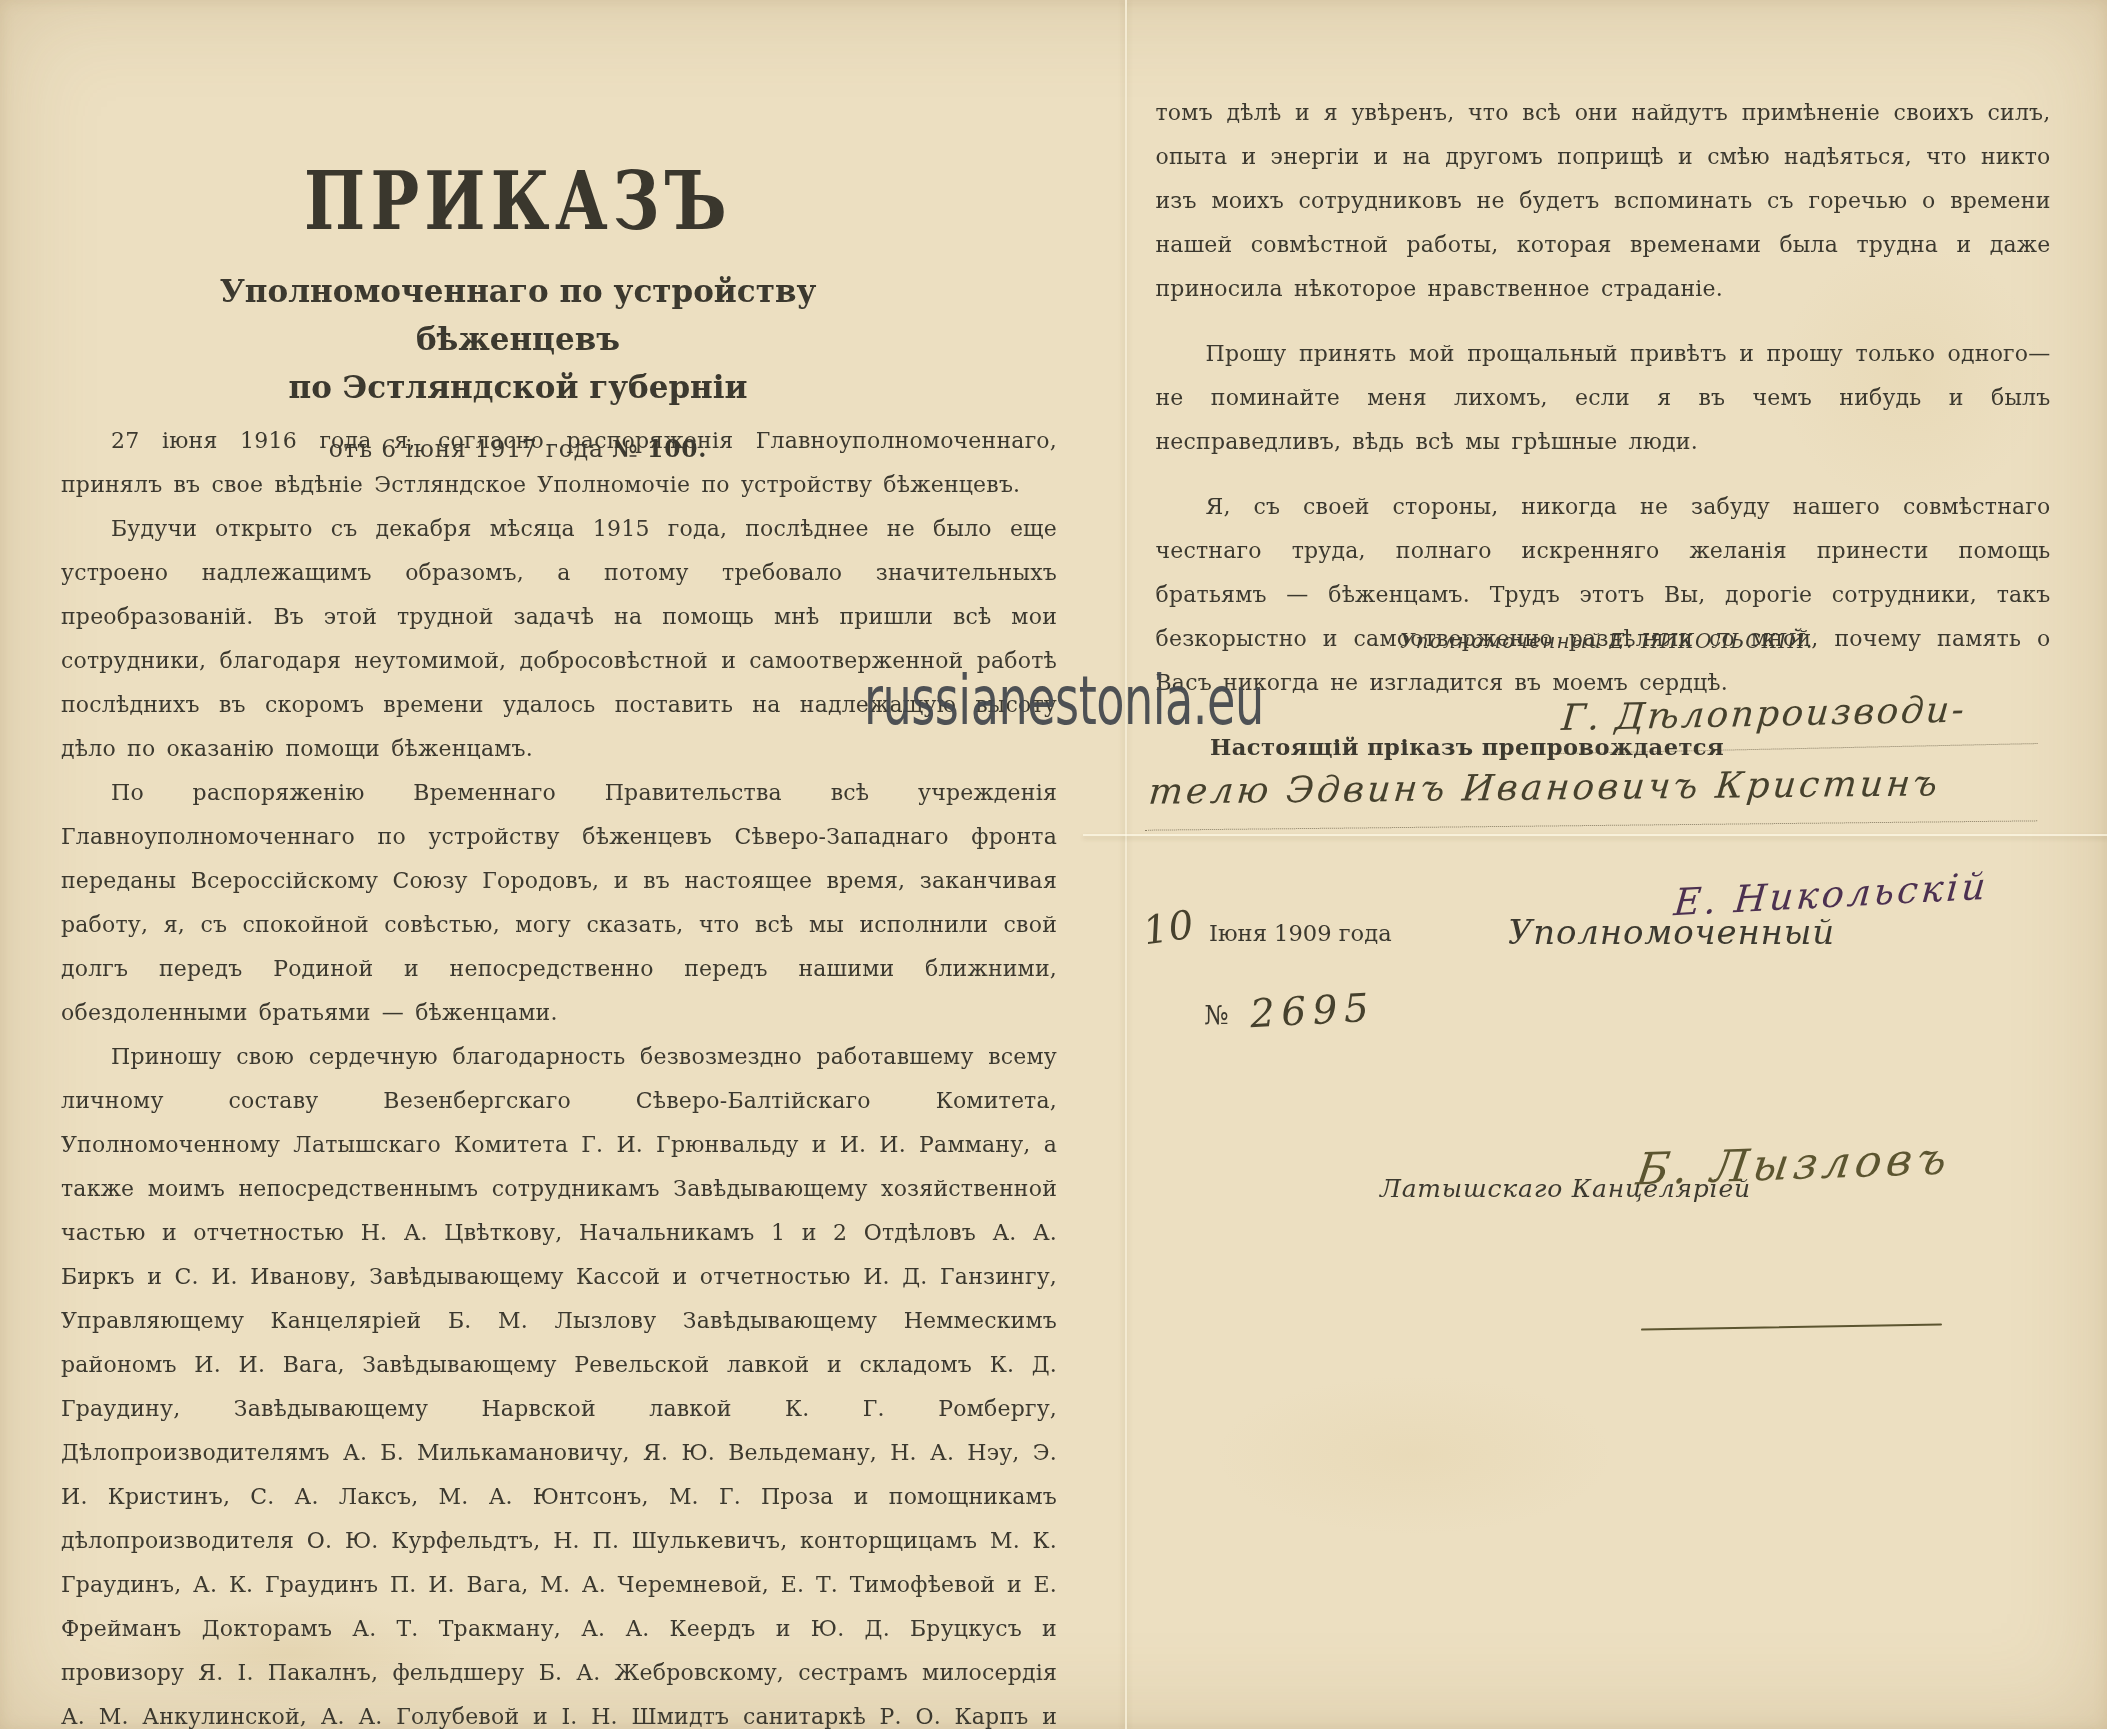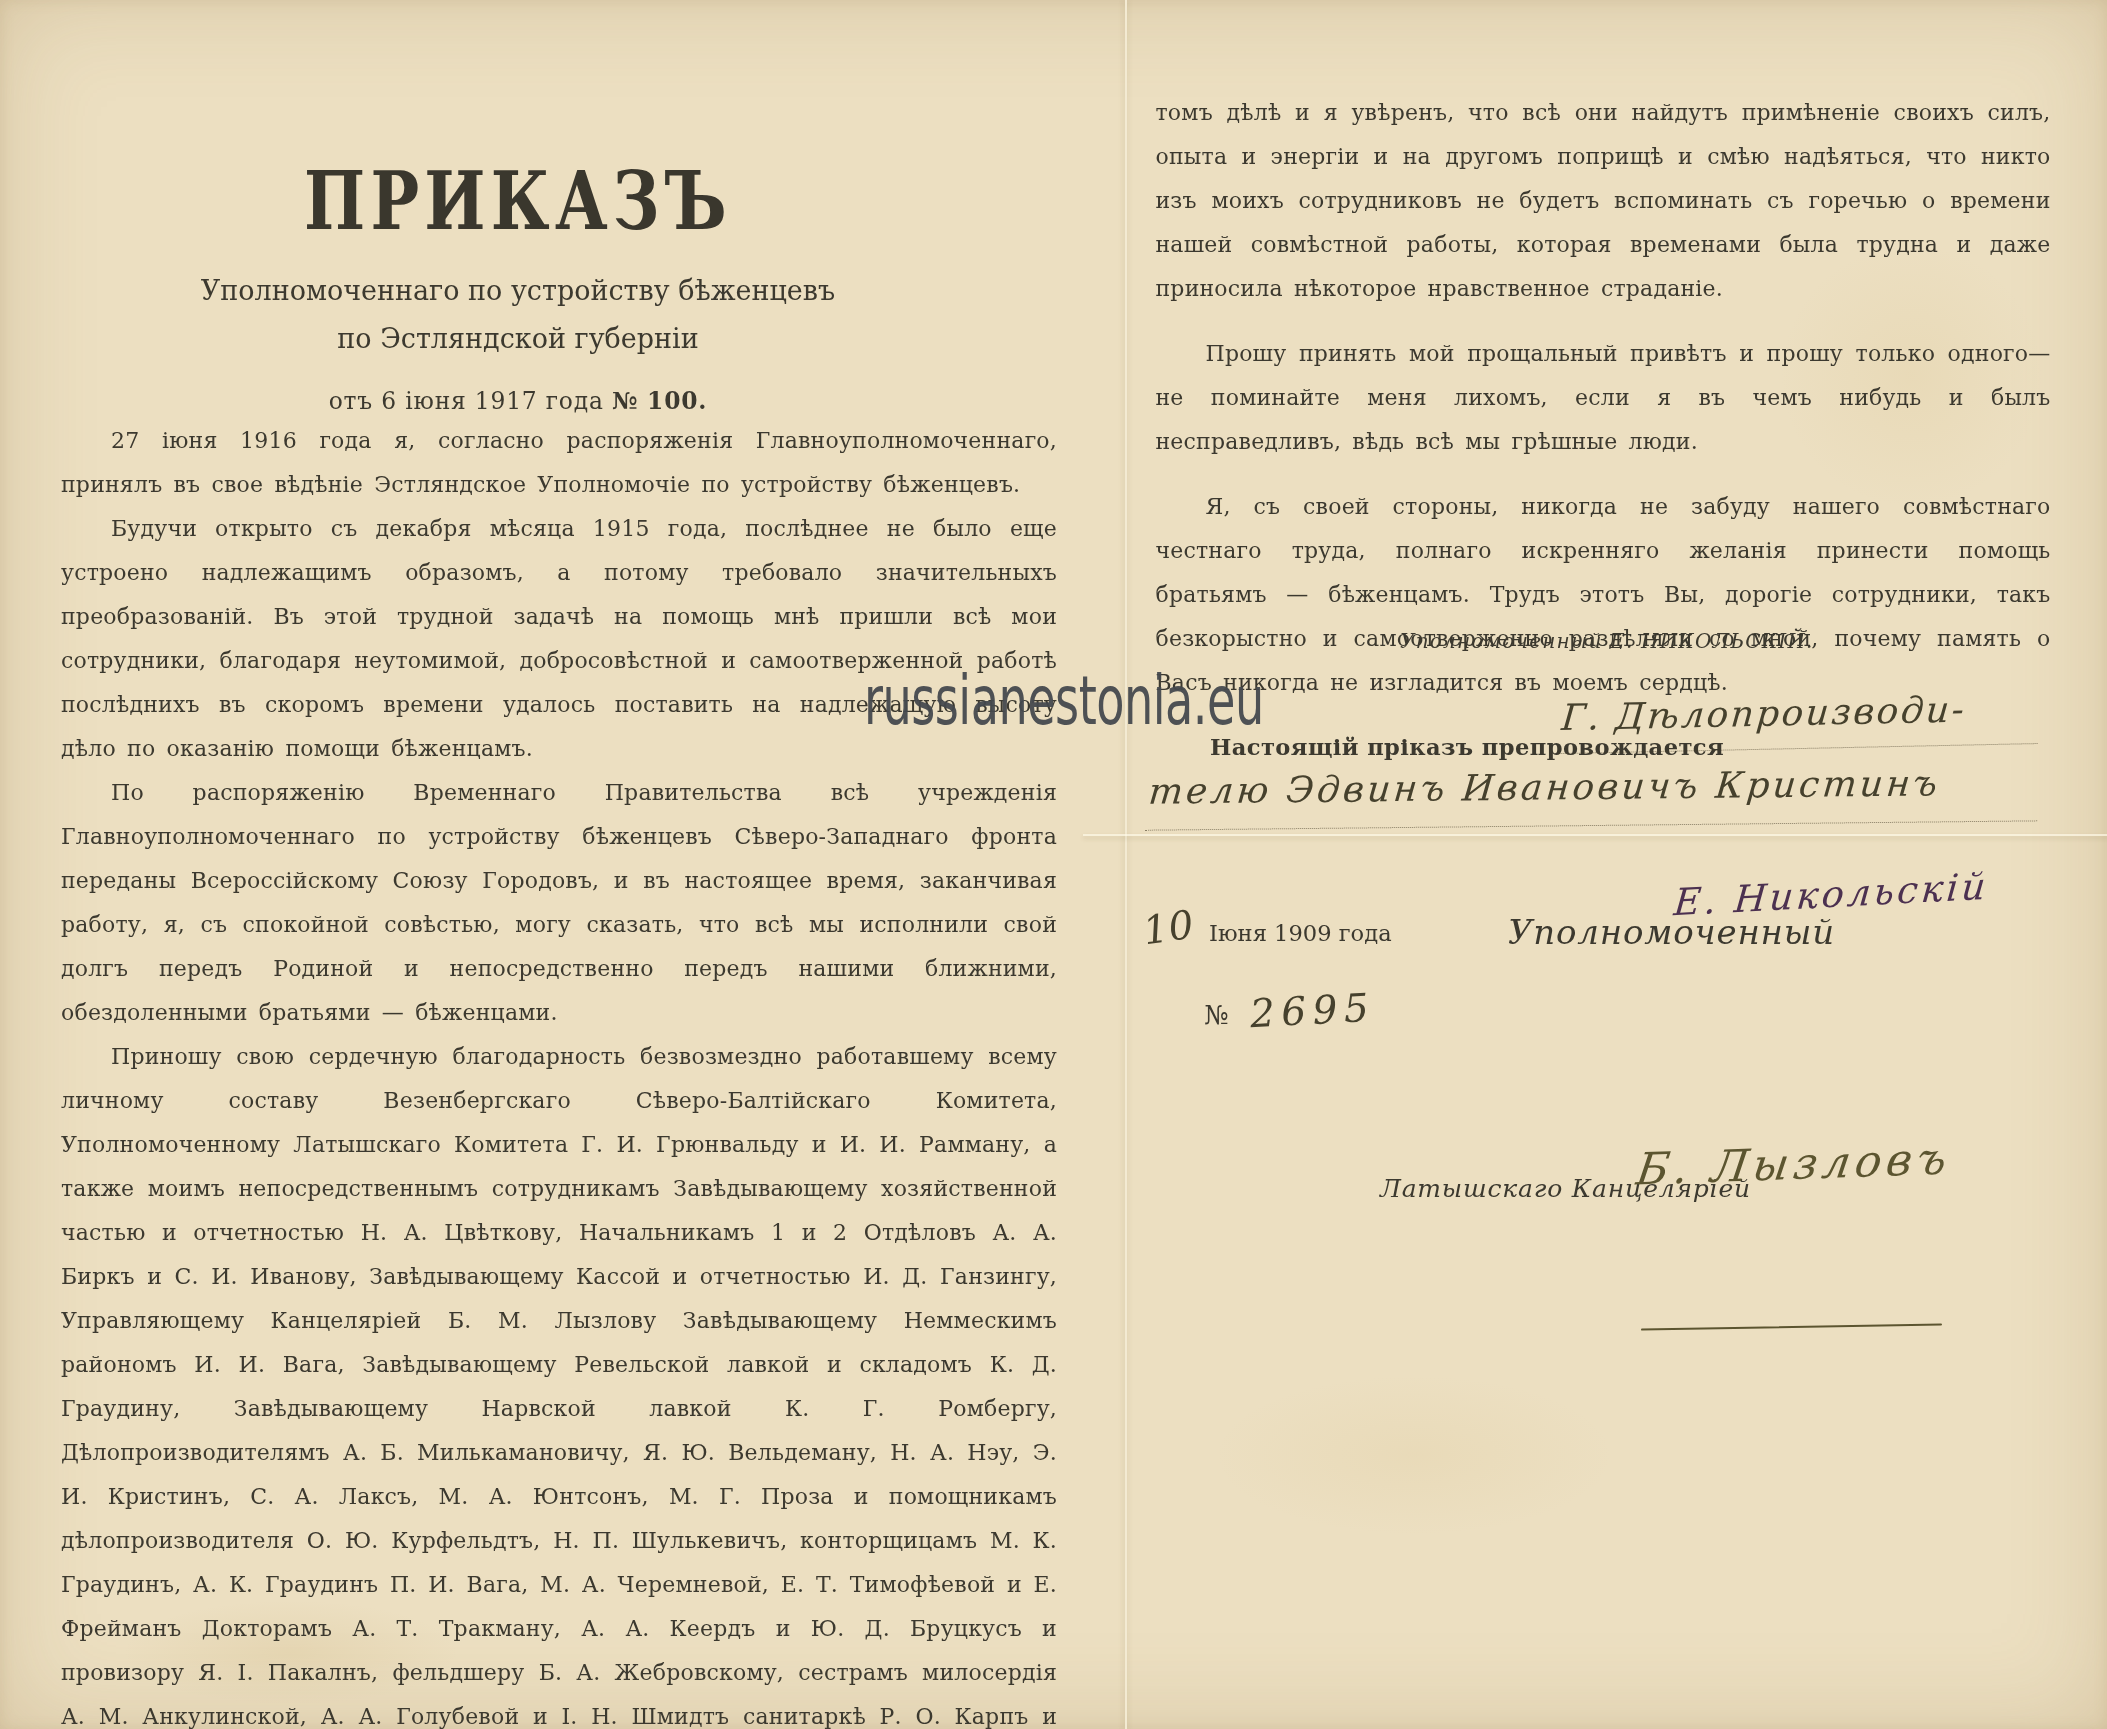--- a/index.html
+++ b/index.html
@@ -22,21 +22,21 @@
 
   .col{position:absolute;top:0;}
   .col-left{left:61px;width:996px;height:1730px;}
   .col-right{left:1141px;width:921px;height:1730px;}
 
   
   .heading{position:absolute;left:81px;top:158px;width:752px;text-align:center;}
   .doc-title{margin:0;font-size:81px;font-weight:bold;line-height:1.05;letter-spacing:6.5px;
     transform:scaleX(.8);transform-origin:center;color:#3a372d;}
   .subtitle-wrap{margin-top:24px;}
-  .subtitle{font-size:27px;font-weight:normal;line-height:48px;color:#3c392f;}
+  .subtitle{font-size:31px;font-weight:bold;line-height:48px;color:#3c392f;}
   .dateline{margin-top:24px;font-size:23.4px;letter-spacing:0.8px;}
   .dateline .num{font-weight:bold;}
 
   
   .body-block{position:absolute;left:0;top:419px;width:996px;}
   p.body{margin:0;font-size:22px;line-height:44px;text-align:justify;text-indent:50px;
     word-spacing:4px;letter-spacing:0.2px;}
   .rc-body{position:absolute;left:14.5px;top:91px;width:895px;}
   .rc-body p.body{font-size:22px;margin:0 0 21px 0;}
   .rc-body p.body.noindent{text-indent:0;}

